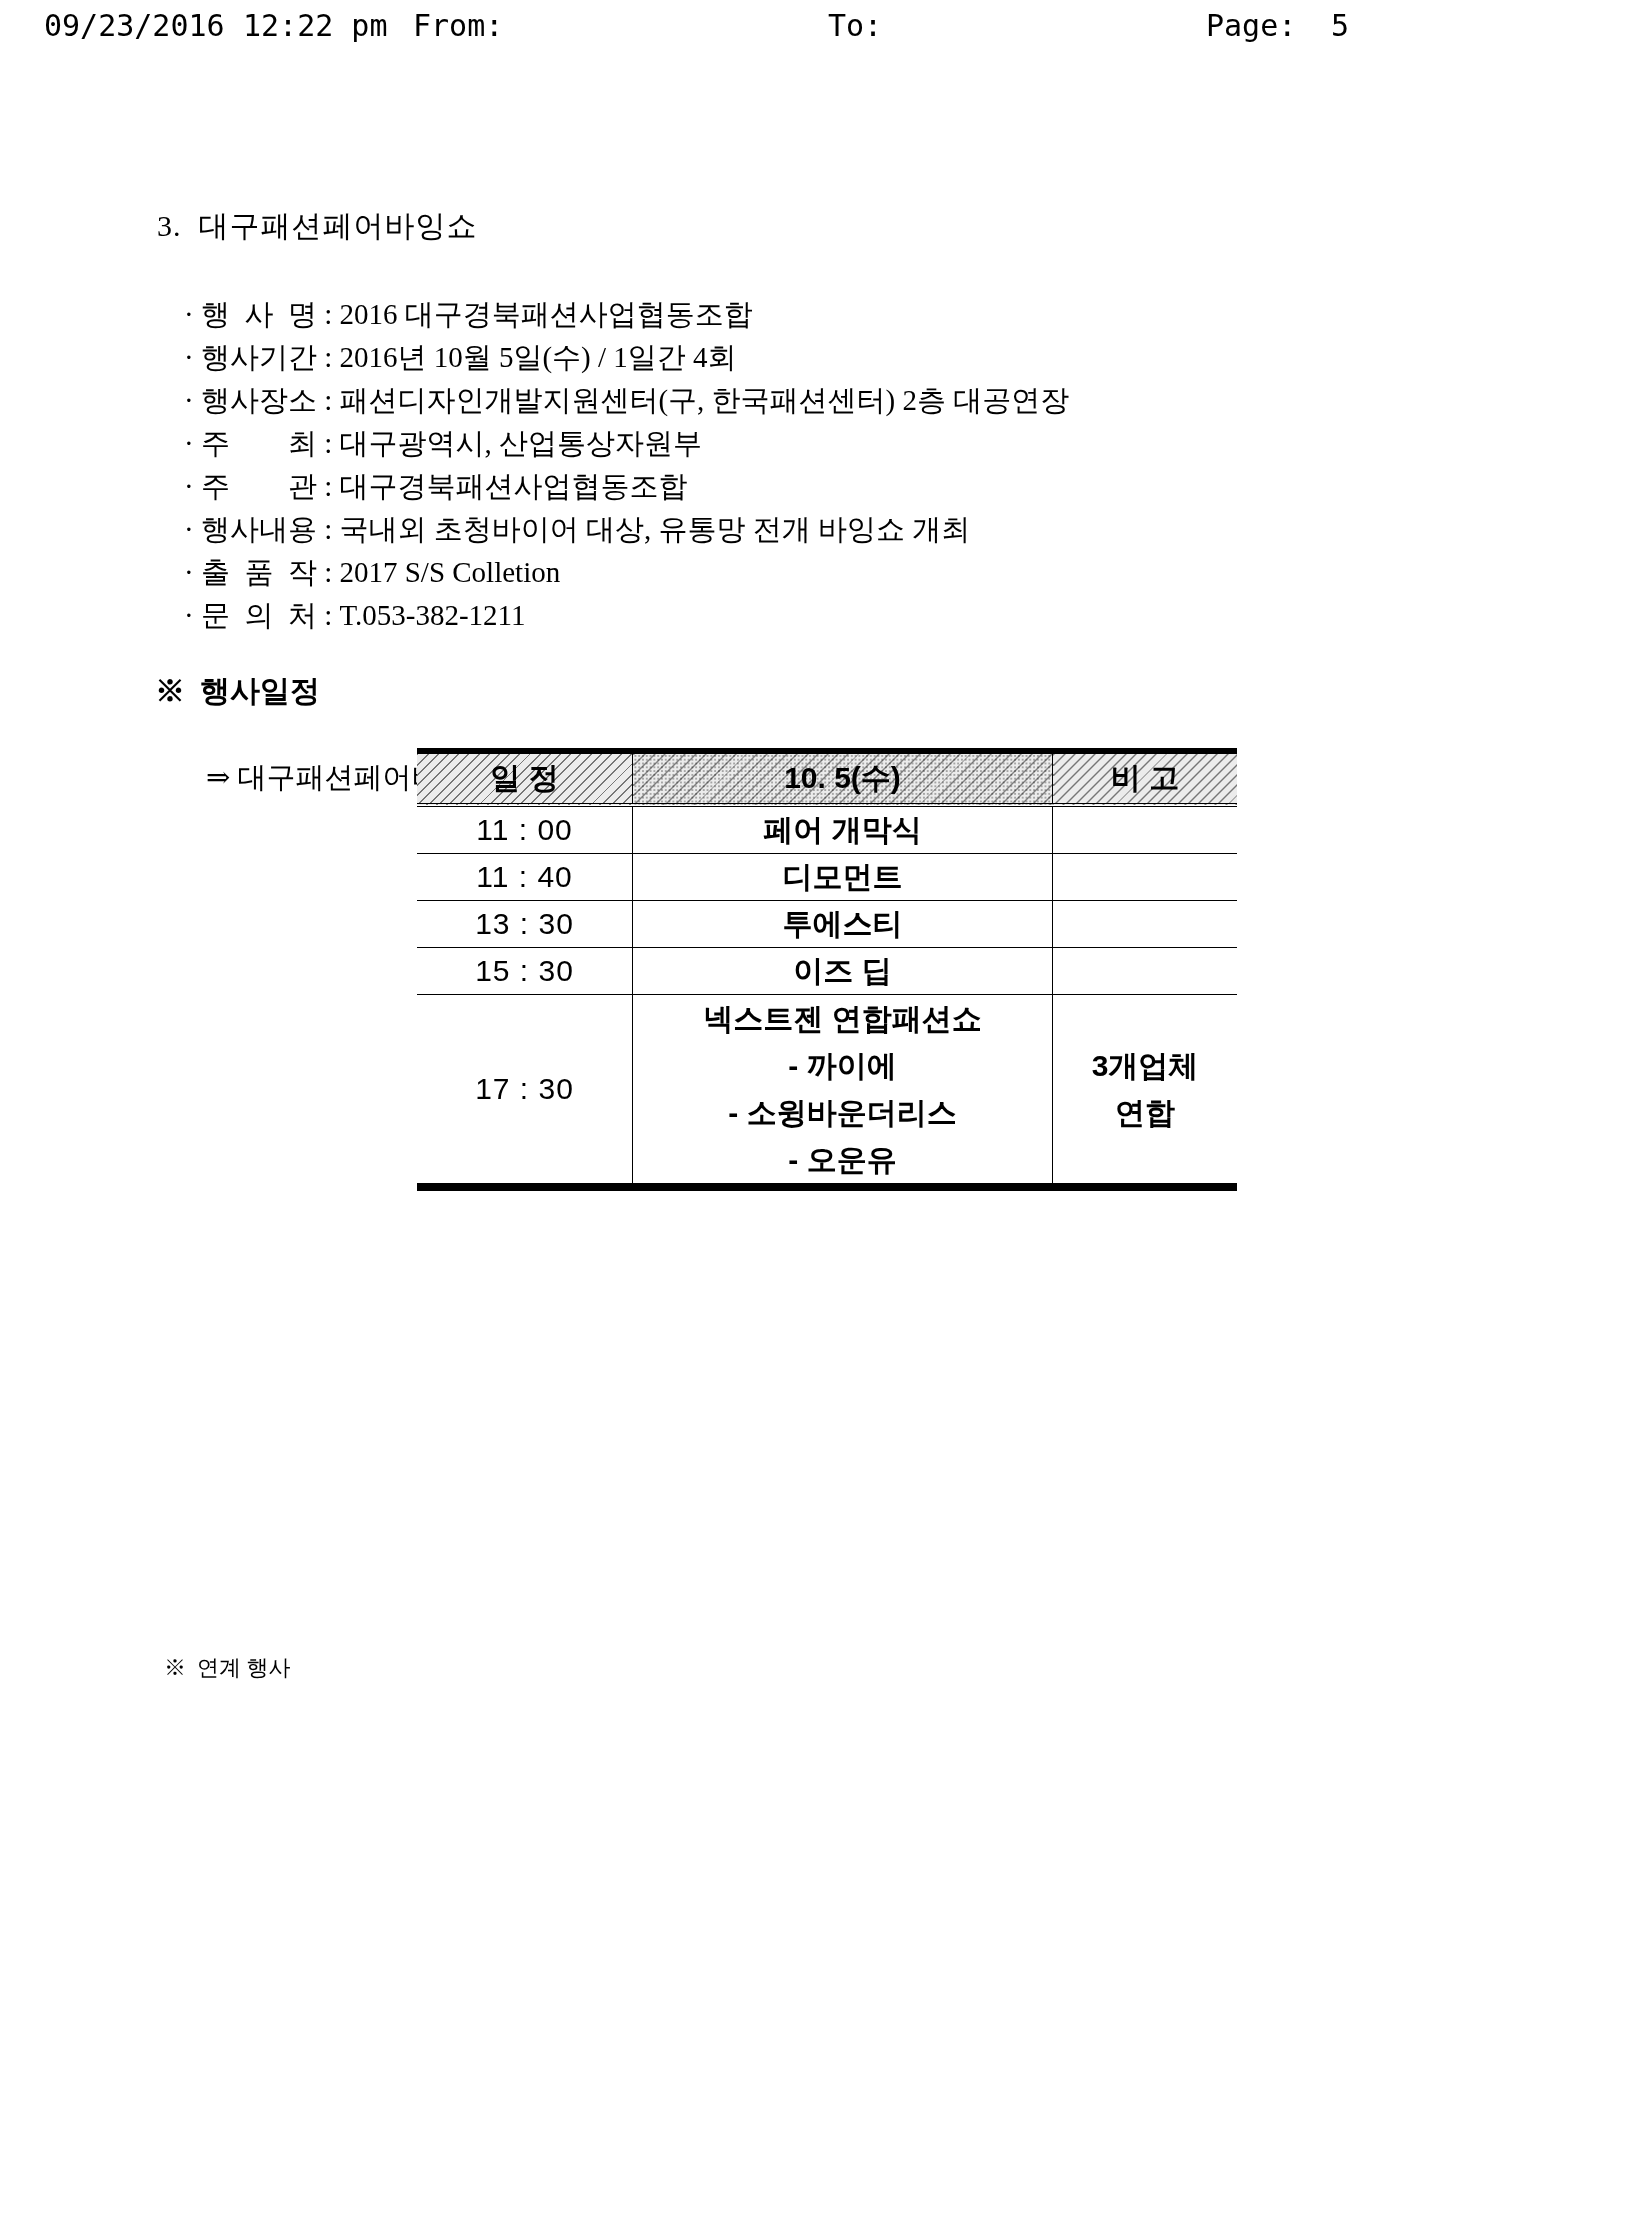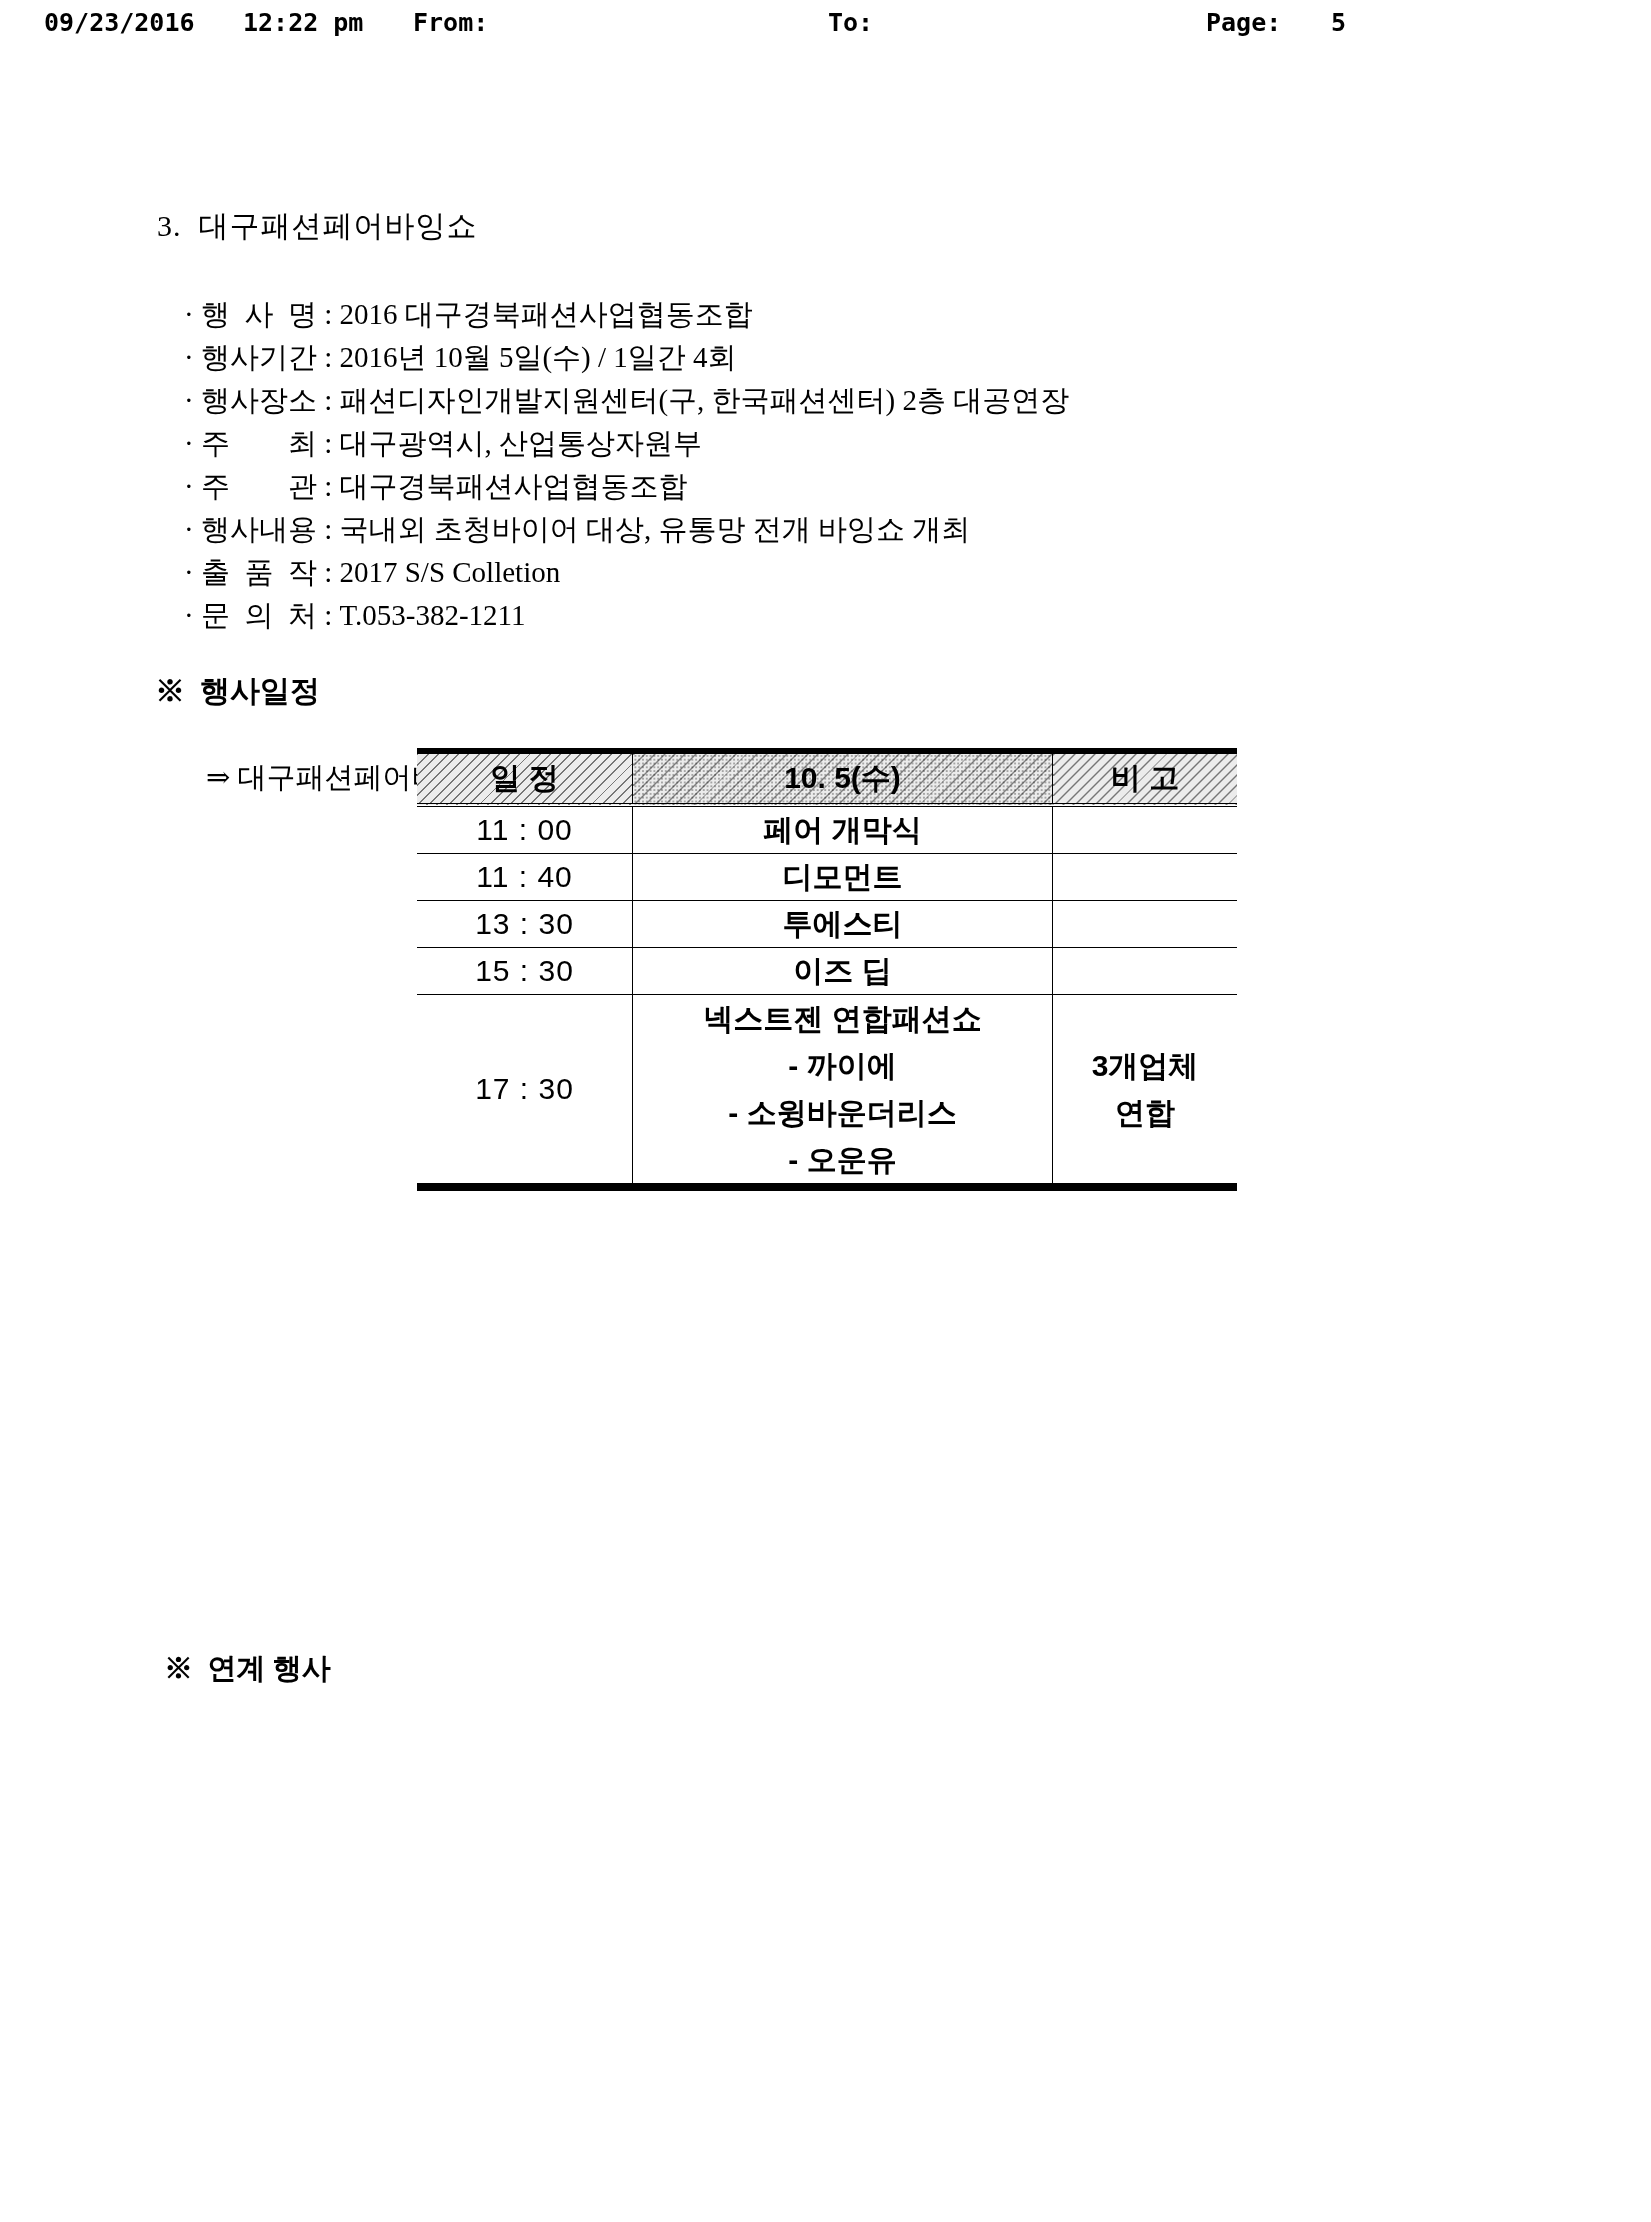--- a/index.html
+++ b/index.html
@@ -6,21 +6,21 @@
   body {
     width:1652px; height:2222px;
     background:#ffffff; color:#000;
     position:relative; overflow:hidden;
     font-family:"Liberation Serif","DejaVu Serif",serif;
   }
   .pre { white-space:pre; }
 
   
   .fax-header { position:absolute; top:7.6px; left:0; width:1652px; height:32.5px;
-    font-family:"DejaVu Sans Mono",monospace; font-size:25px;font-weight:bold; }
+    font-family:"DejaVu Sans Mono",monospace; font-size:30px; }
   .fax-header span { position:absolute; top:0; white-space:pre; }
   .fx-date { left:44px; }
   .fx-time { left:243px; }
   .fx-from { left:413px; }
   .fx-to   { left:828px; }
   .fx-pagelbl { left:1206px; }
   .fx-pagenum { left:1331px; }
 
   
   .doc-title { position:absolute; left:157px; top:206px; font-size:30px; white-space:pre; letter-spacing:1px; }
@@ -57,21 +57,21 @@
   tbody td { height:46px; font-size:30px; }
   tbody tr:not(.last) td { border-bottom:1.9px solid #000; }
   tbody tr.last td { height:187px; }
   .c-time { font-weight:normal; letter-spacing:1px; }
   .c-event, .c-note { font-weight:bold; }
   tr.last .c-event .cell-line { line-height:47px; }
   .c-note .cell-line { line-height:47px; }
 
   
   .related { position:absolute; left:164px; top:1650px; }
-  .rel-heading { font-size:29px; line-height:36px; margin-bottom:19px; white-space:pre; font-weight:bold; }
+  .rel-heading { font-size:22px; line-height:36px; margin-bottom:19px; white-space:pre; font-weight:normal; }
   .rel-item { margin-left:24px; }
   .rel-title { font-size:29px; line-height:36px; margin-bottom:15.3px; white-space:pre; }
   .rel-detail { font-family:"Liberation Sans","DejaVu Sans",sans-serif; font-size:28px; line-height:36px;
     margin-left:23px; margin-bottom:50px; white-space:pre; }
 </style>
 </head>
 <body>
 
 <div class="fax-header">
   <span class="fx-date">09/23/2016</span>

